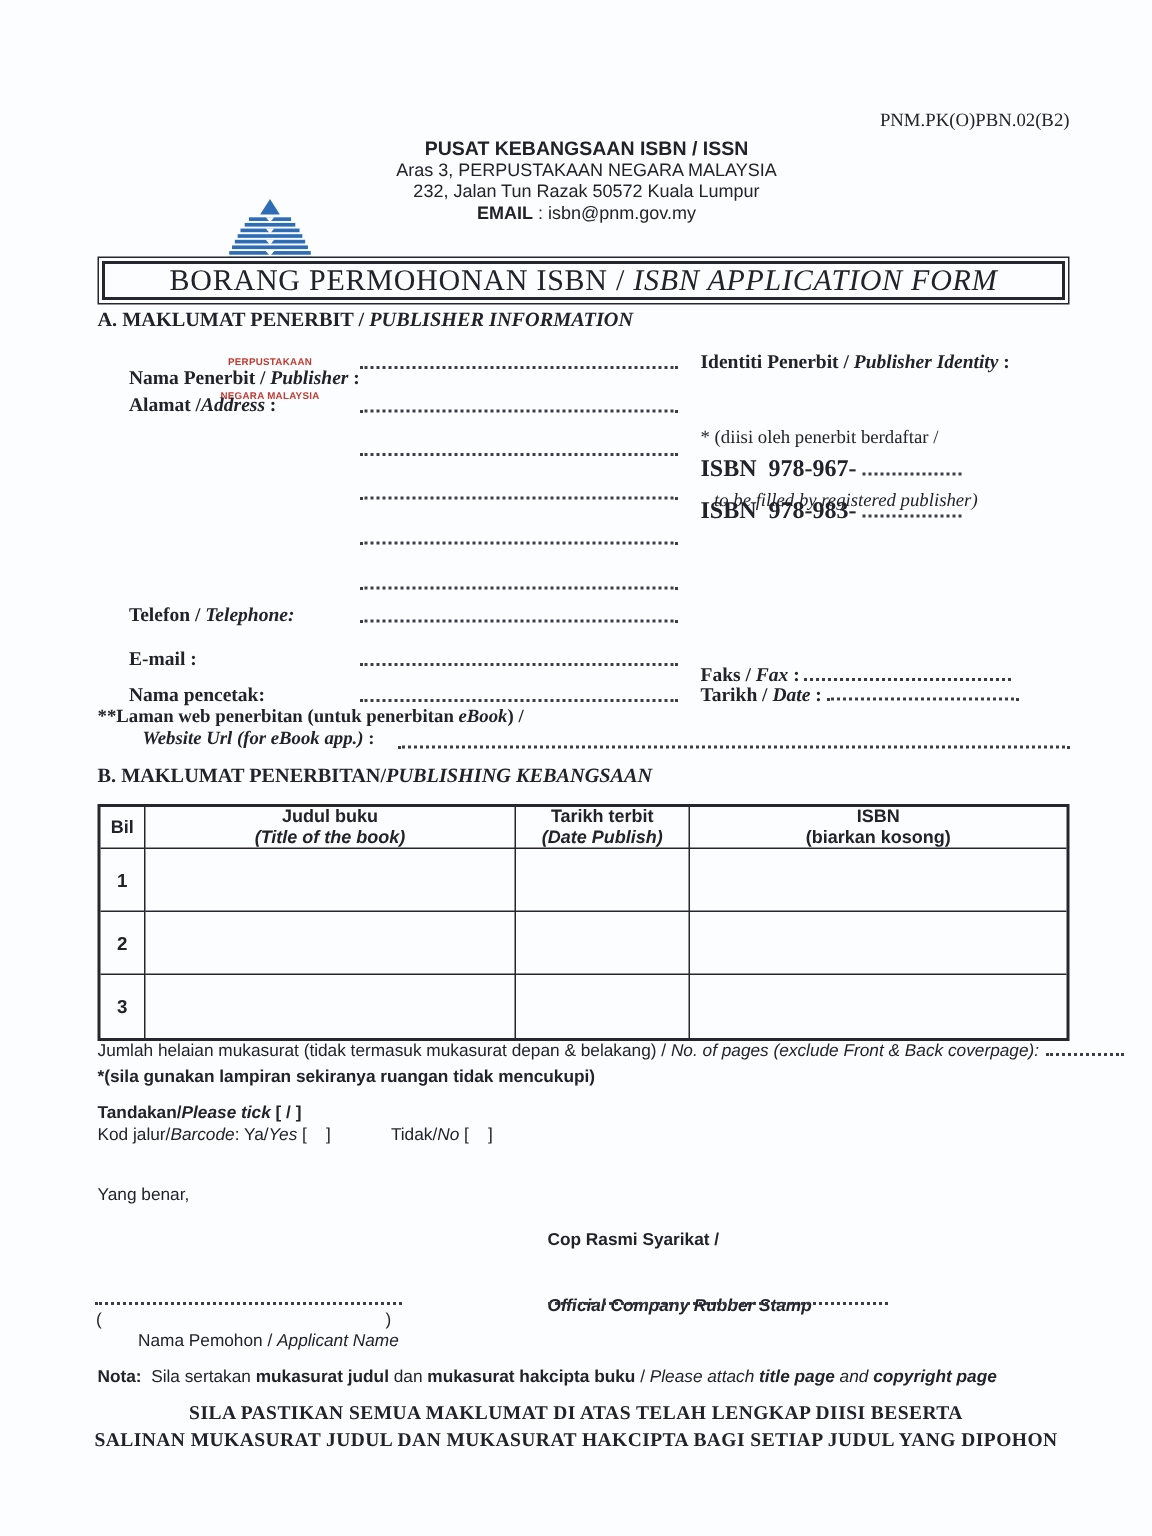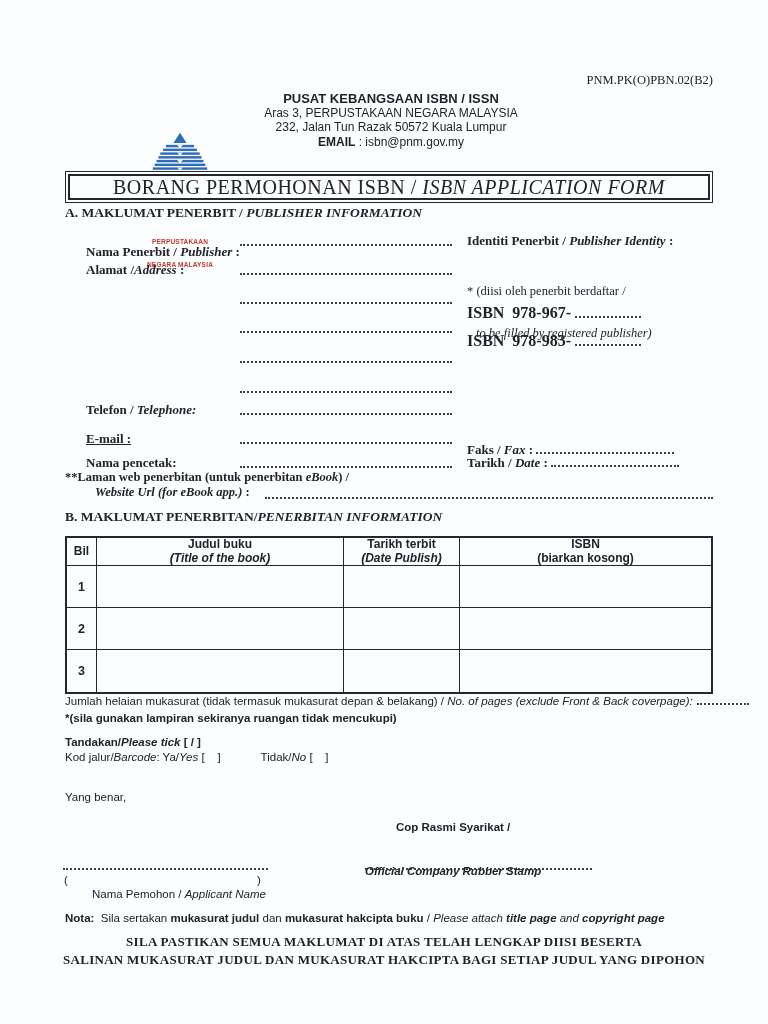--- a/index.html
+++ b/index.html
@@ -40,21 +40,21 @@
   .btable > div.noR { border-right:none; }
   .btable > div.noB { border-bottom:none; }
   .th { display:flex; flex-direction:column; justify-content:center; align-items:center;
         font-weight:bold; font-size:12px; line-height:13.5px; }
   .tdnum { display:flex; align-items:center; justify-content:center; font-weight:bold; font-size:12.5px; }
   
   .sm { font-size:11.5px; }
   .footer-warning { position:absolute; left:0; top:933px; width:768px; text-align:center;
                     font-family:"Liberation Serif",serif; font-weight:bold; font-size:13px;
                     line-height:17.5px; letter-spacing:.3px; }
-  .stamp-block { line-height:14.5px;text-align:center; }
+  .stamp-block { line-height:14.5px; }
 </style>
 </head>
 <body>
 
 <div class="page">
 
   <div class="al ref" style="top:73px; right:55px;">PNM.PK(O)PBN.02(B2)</div>
 
   <div class="al logo" style="left:132px; top:96px; width:96px;">
     <svg width="60" height="52" viewBox="0 0 64 54">
@@ -112,32 +112,32 @@
     <div><span>* </span><span>(diisi oleh penerbit berdaftar /</span></div>
     <div class="i" style="padding-left:9px;">to be filled by registered publisher)</div>
   </div>
   <div class="al isbnline" style="left:467px; top:304px;"><span>ISBN  978-967- </span><span class="idots" style="width:66px;"></span></div>
   <div class="al isbnline" style="left:467px; top:332px;"><span>ISBN  978-983- </span><span class="idots" style="width:66px;"></span></div>
 
   <div class="al flabel" style="left:86px; top:402px;"><span>Telefon / </span><span class="i">Telephone:</span></div>
   <div class="dotline" style="left:240px; top:413px; width:212px;"></div>
   <div class="al flabel" style="left:467px; top:402px;margin-top:40px;"><span>Faks / </span><span class="i">Fax</span><span> : </span><span class="idots" style="width:138px;"></span></div>
 
-  <div class="al flabel" style="left:86px; top:431px;text-decoration:underline;">E-mail :</div>
+  <div class="al flabel" style="left:86px; top:431px;">E-mail :</div>
   <div class="dotline" style="left:240px; top:442px; width:212px;"></div>
 
   <div class="al flabel" style="left:86px; top:455px;">Nama pencetak:</div>
   <div class="dotline" style="left:240px; top:466px; width:212px;"></div>
   <div class="al flabel" style="left:467px; top:455px;"><span>Tarikh / </span><span class="i">Date</span><span> : </span><span class="idots" style="width:128px;"></span></div>
 
   <div class="al flabel" style="left:65px; top:470px; font-size:12.5px;"><span>**Laman web penerbitan (untuk penerbitan </span><span class="i">eBook</span><span>) /</span></div>
   <div class="al flabel" style="left:95px; top:485px; font-size:12.5px;"><span class="i">Website Url (for eBook app.)</span><span> :</span></div>
   <div class="dotline" style="left:265px; top:497px; width:448px;"></div>
 
-  <div class="al h-ab" style="left:65px; top:509px;"><span>B. MAKLUMAT PENERBITAN/</span><span class="i">PENERBITAN INFORMATION</span></div>
+  <div class="al h-ab" style="left:65px; top:509px;"><span>B. MAKLUMAT PENERBITAN/</span><span class="i">PUBLISHING KEBANGSAAN</span></div>
 
   <div class="btable">
     <div class="th">
         <div>Bil</div>
       </div>
     <div class="th">
       <div>Judul buku</div>
       <div class="i">(Title of the book)</div>
     </div>
     <div class="th">

